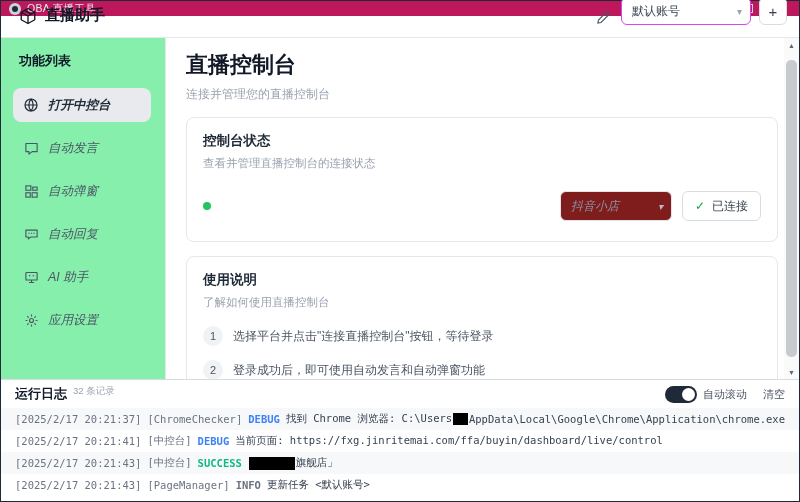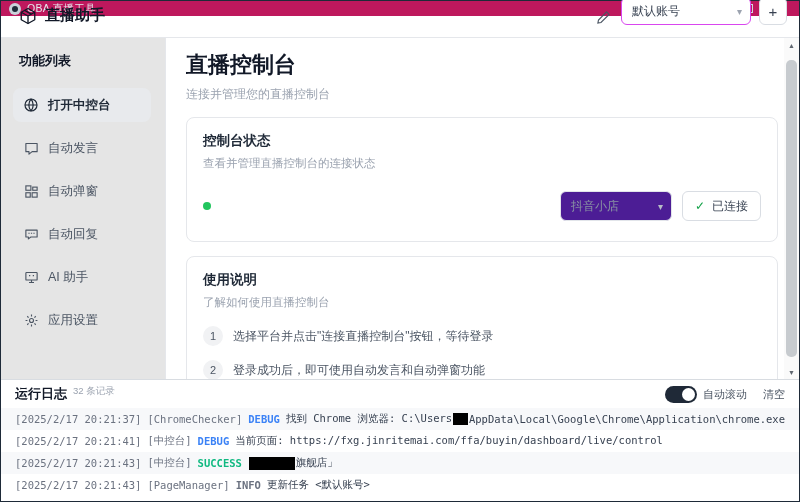--- a/index.html
+++ b/index.html
@@ -24,41 +24,41 @@
   .pencil { margin-right:10px; display:flex; color:#4b5563; }
   .account-select { width:130px; height:28px; border:1px solid #d946ef; border-radius:6px; display:flex; align-items:center; padding:0 8px 0 10px; font-size:12px; color:#374151; background:#fff; margin-right:8px; }
   .account-select .sel-label { flex:1; }
   .account-select .chev { color:#9ca3af; font-size:10px; }
   .add-btn { width:28px; height:28px; border:1px solid #d9dde3; border-radius:6px; background:#fff; font-size:15px; color:#374151; display:flex; align-items:center; justify-content:center; }
 
   
   .body-row { flex:1; display:flex; min-height:0; }
 
   
-  .sidebar { width:165px; border-right:1px solid #e5e7eb; background:#e5e5e5; padding:14px 10px 0 18px; flex:0 0 auto; }
+  .sidebar { width:165px; border-right:1px solid #e5e7eb; background:#86efac; padding:14px 10px 0 18px; flex:0 0 auto; }
   .sidebar .section-title { font-size:13px; font-weight:bold; color:#111827; margin-bottom:18px; }
-  .nav-item { display:flex; align-items:center; height:34px; border-radius:8px; padding:0 10px; margin:0 4px 9px -6px; font-size:12.5px; color:#4b5563; cursor:default; }
+  .nav-item { display:flex; align-items:center; height:34px; border-radius:8px; padding:0 10px; margin:0 4px 9px -6px; font-size:12.5px; color:#4b5563; cursor:default;font-style:italic; }
   .nav-item .nico { width:16px; height:16px; margin-right:9px; display:flex; align-items:center; justify-content:center; color:#374151; }
   .nav-item.active { background:#e8eaed; color:#1f2937; font-weight:bold; }
 
   
   .main-wrap { flex:1; display:flex; min-width:0; }
   .main { flex:1; padding:12px 6px 0 20px; min-width:0; }
   .page-title { font-size:22px; font-weight:bold; color:#111827; }
   .page-sub { font-size:12px; color:#9aa2af; margin-top:6px; }
   .card { border:1px solid #e5e7eb; border-radius:8px; padding:14px 16px; margin-top:14px; background:#fff; }
   .card-title { font-size:13.5px; font-weight:bold; color:#1f2937; }
   .card-desc { font-size:11.5px; color:#9aa2af; margin-top:6px; }
   .status-row { display:flex; align-items:center; margin-top:20px; margin-bottom:6px; }
   .dot { width:8px; height:8px; border-radius:50%; background:#22c55e; margin-right:9px; flex:0 0 auto; }
   .status-text { font-size:12.5px; color:#374151; display:flex; align-items:center; }
   .censor { display:inline-block; background:#000; vertical-align:middle; }
   .censor.big { width:58px; height:16px; margin:0 1px; }
   .status-row .spacer { flex:1; }
-  .platform-select { width:112px; height:30px; border:1px solid #e2e5ea; border-radius:6px; display:flex; align-items:center; padding:0 8px 0 10px; font-size:12px; color:#8a94a3; background:#4c1d95; margin-right:10px; }
+  .platform-select { width:112px; height:30px; border:1px solid #e2e5ea; border-radius:6px; display:flex; align-items:center; padding:0 8px 0 10px; font-size:12px; color:#8a94a3; background:#7f1d1d; margin-right:10px;font-style:italic; }
   .platform-select .sel-label { flex:1; }
   .platform-select .chev { font-size:10px; color:#b6bcc6; }
   .connected-btn { height:30px; border:1px solid #d9dde3; border-radius:6px; background:#fff; display:flex; align-items:center; padding:0 12px; font-size:12px; color:#374151; }
   .connected-btn .check { color:#16a34a; margin-right:7px; font-size:12px; }
   .steps { margin-top:16px; }
   .step { display:flex; align-items:center; margin-bottom:14px; }
   .step-num { width:20px; height:20px; border-radius:50%; background:#f1f2f4; color:#4b5563; font-size:11px; display:flex; align-items:center; justify-content:center; margin-right:10px; flex:0 0 auto; }
   .step-text { font-size:12px; color:#4b5563; }
 
   

